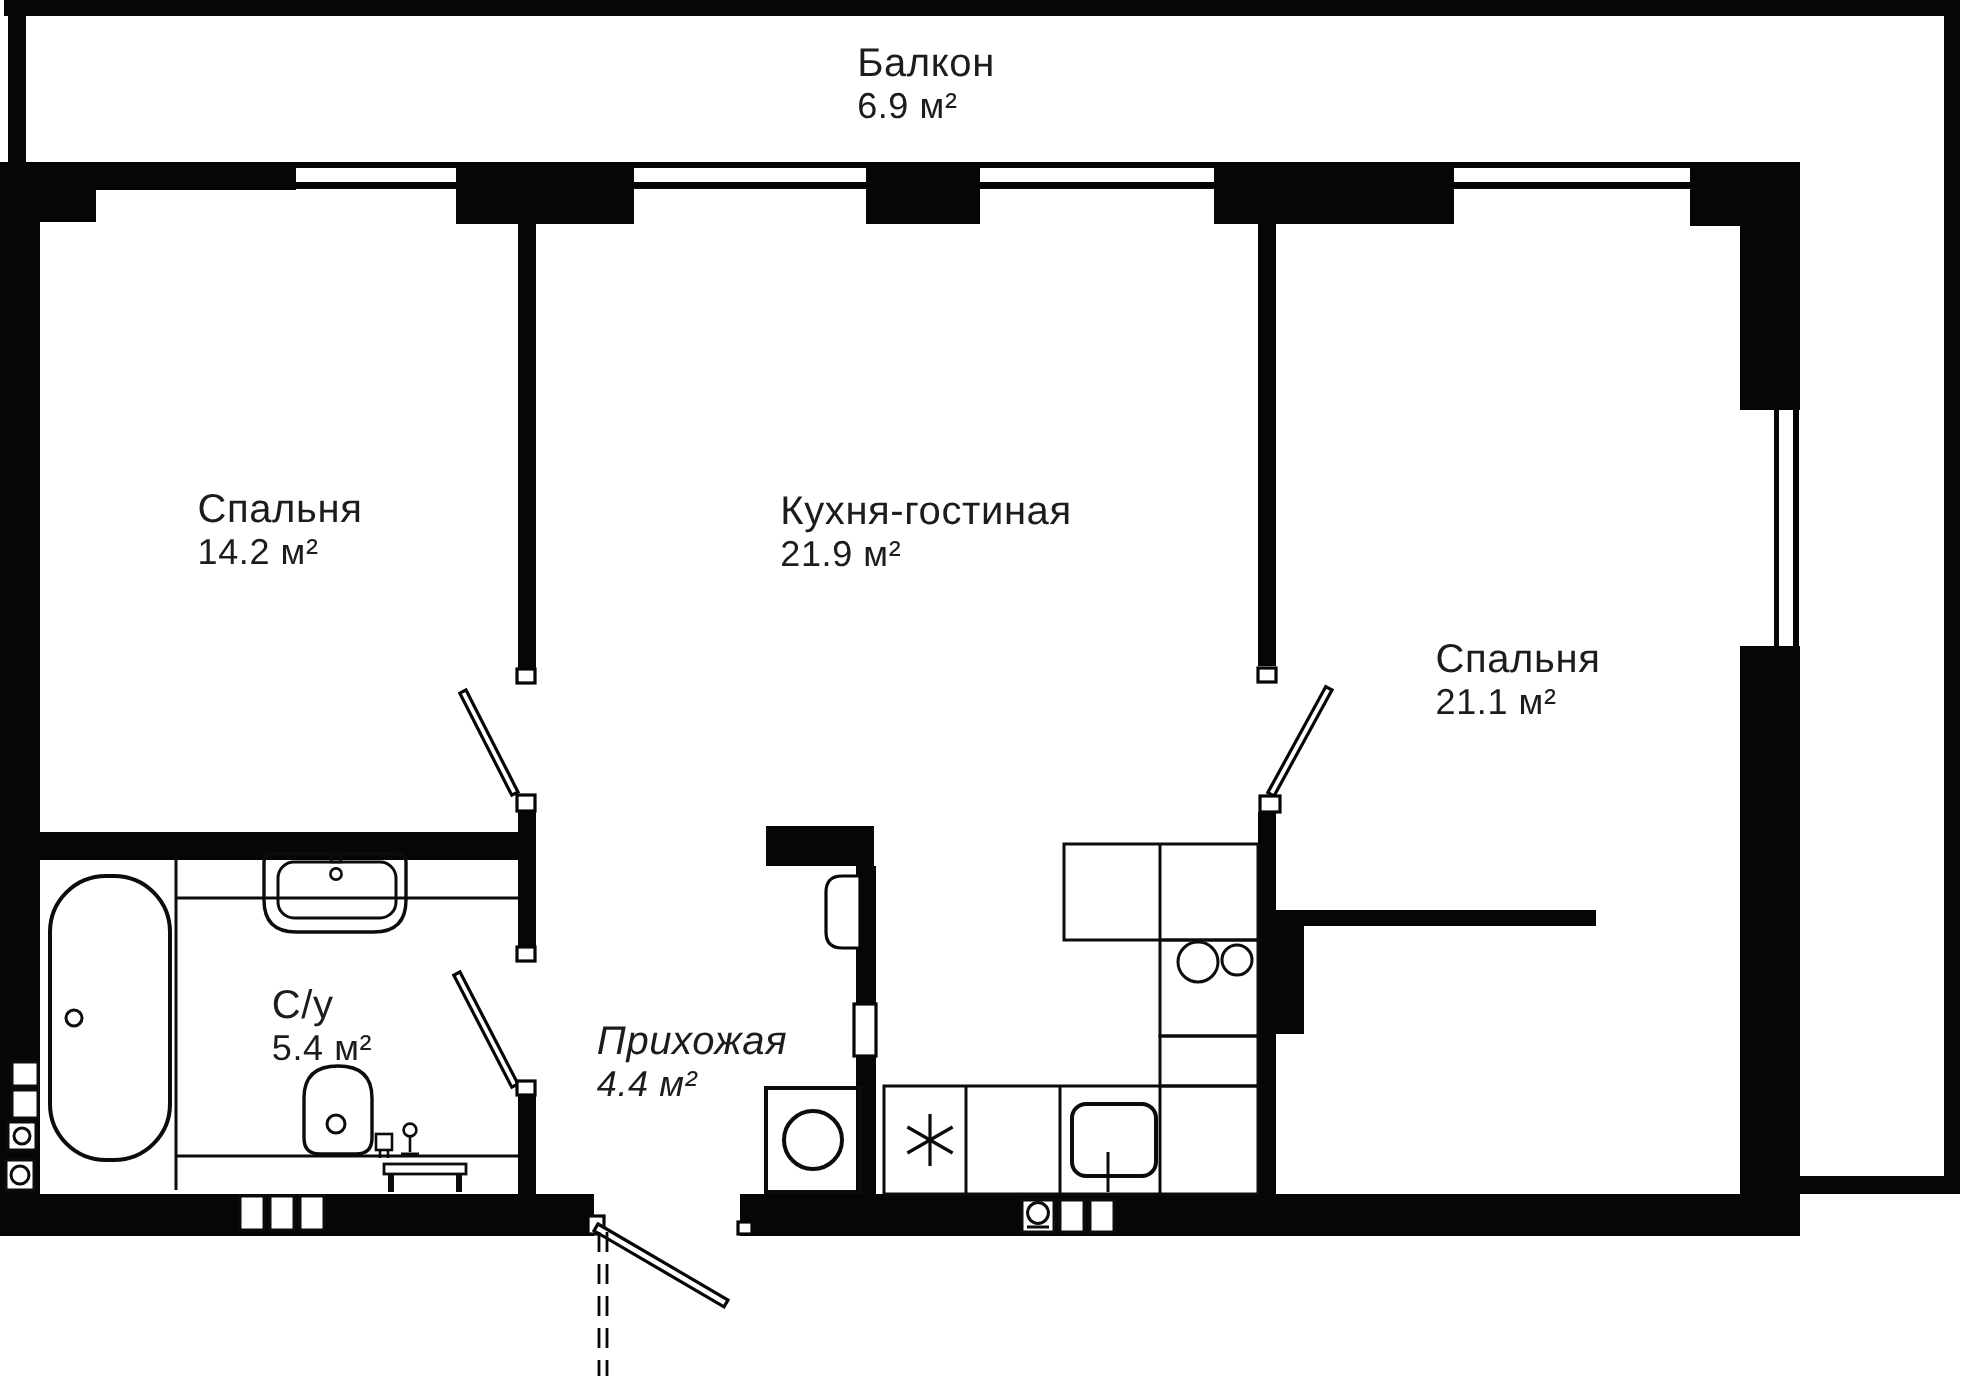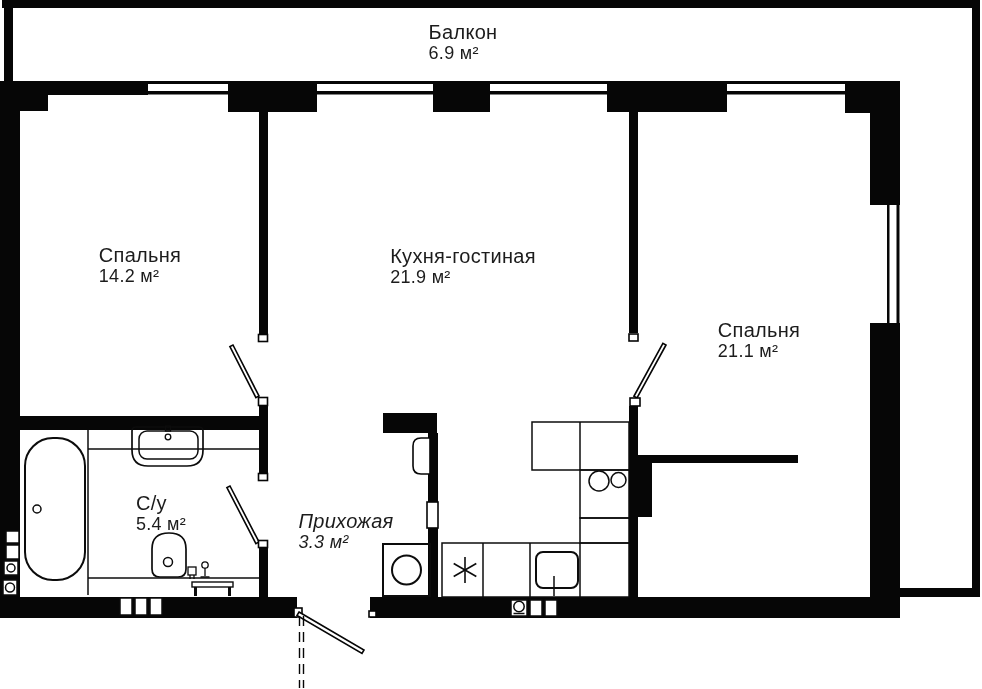--- a/index.html
+++ b/index.html
@@ -193,16 +193,16 @@
     <span class="room-area">21.1 м²</span>
   </div>
 
   <div class="room-label" style="left:161px;top:504px;margin-top:10px;">
     <span class="room-name">С/у</span>
     <span class="room-area">5.4 м²</span>
   </div>
 
   <div class="room-label" style="left:346px;top:532px;font-style:italic;">
     <span class="room-name">Прихожая</span>
-    <span class="room-area">3.3 м²</span>
+    <span class="room-area">4.4 м²</span>
   </div>
 
 </div>
 
 </body></html>

